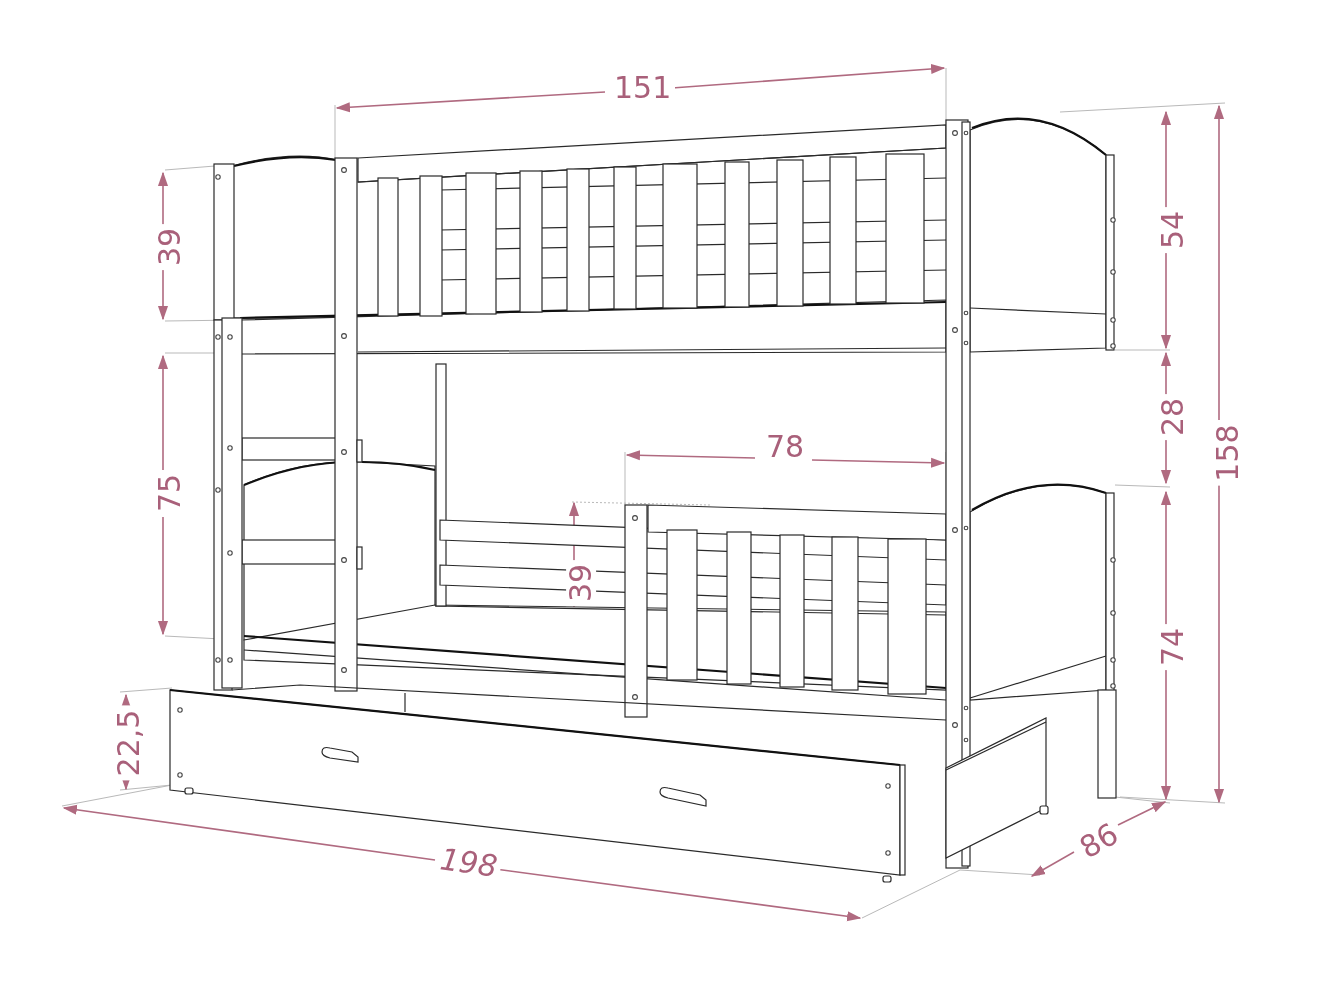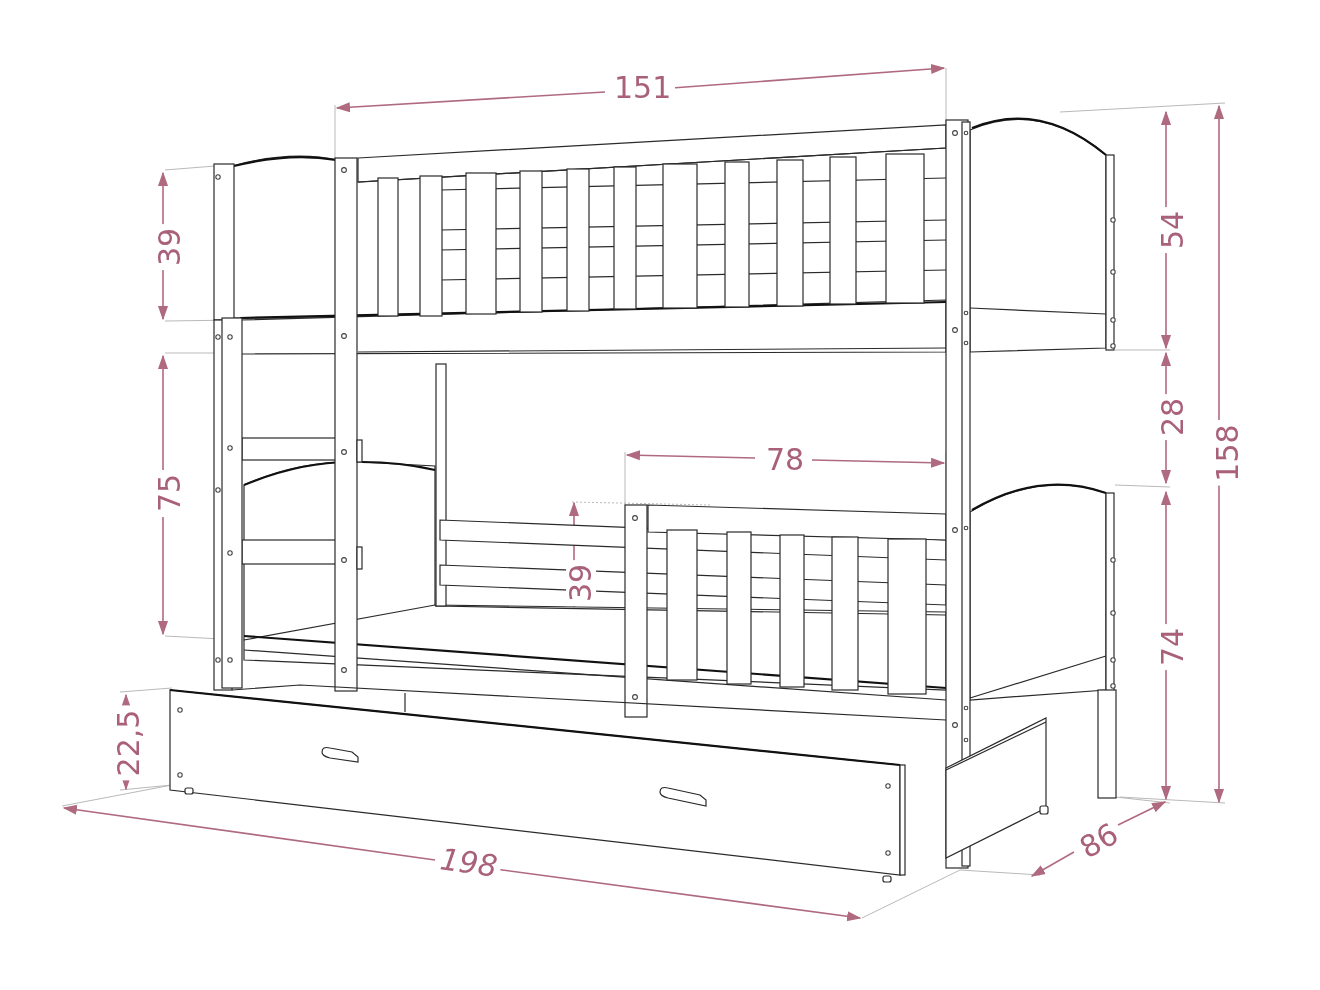--- a/index.html
+++ b/index.html
@@ -248,21 +248,21 @@
 <div class="dimlabel rot" style="left:147px; top:478px; transform: rotate(-90deg);">75</div>
 
 <div class="dimlabel rot" style="left:1150px; top:215px; transform: rotate(-90deg);">54</div>
 
 <div class="dimlabel rot" style="left:1150px; top:402px; transform: rotate(-90deg);">28</div>
 
 <div class="dimlabel rot" style="left:1195px; top:438px; transform: rotate(-90deg);">158</div>
 
 <div class="dimlabel rot" style="left:1150px; top:632px; transform: rotate(-90deg);">74</div>
 
-<div class="dimlabel" style="left:762px; top:445px;">78</div>
+<div class="dimlabel" style="left:762px; top:432px;">78</div>
 
 <div class="dimlabel rot" style="left:558px; top:568px; transform: rotate(-90deg);">39</div>
 
 <div class="dimlabel rot" style="left:92px; top:728px; transform: rotate(-90deg);">22,5</div>
 
 <div class="dimlabel rot" style="left:436px; top:848px; transform: rotate(8deg); font-style: italic;">198</div>
 
 <div class="dimlabel rot" style="left:1076px; top:826px; transform: rotate(-30deg);">86</div>
 </div>
 

